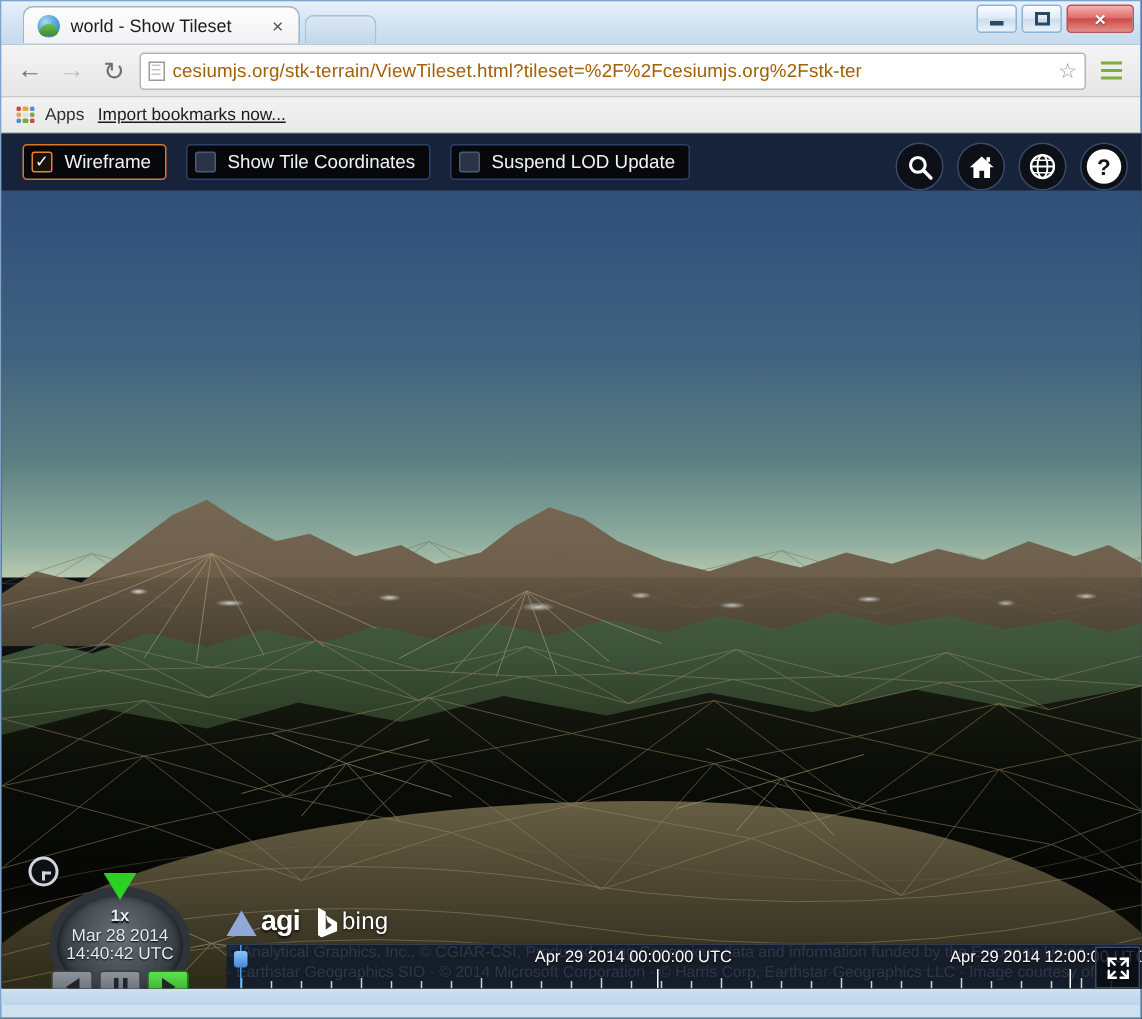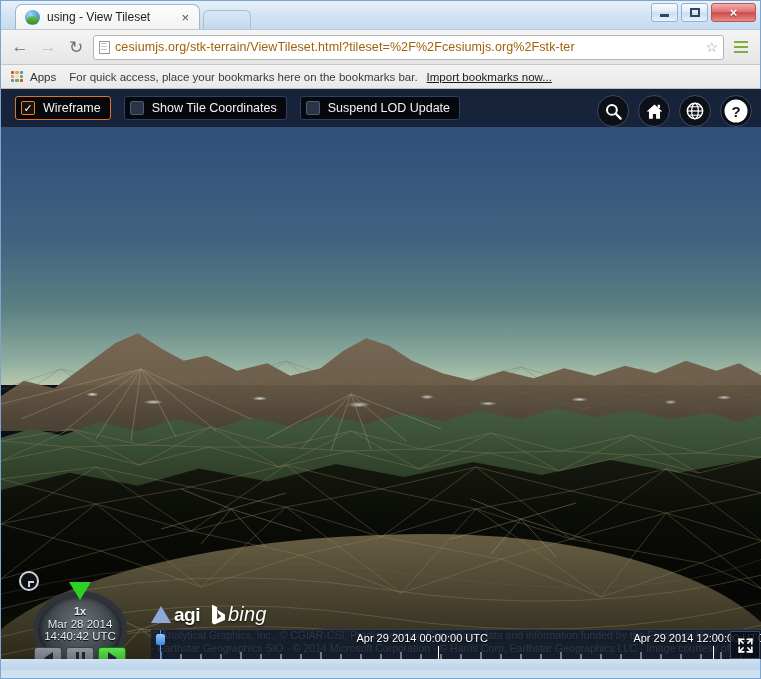--- a/index.html
+++ b/index.html
@@ -324,21 +324,21 @@
     display: flex; align-items: center; gap: 12px;
     margin-bottom: 3px;
   }
   .logo { display: flex; align-items: center; gap: 3px; }
   .logo-text {
     color: #fff; font-weight: bold;
     text-shadow: 0 1px 2px rgba(0,0,0,.9);
   }
   #agi-text { font-size: 19px; letter-spacing: -.5px; }
   #cesium-text { font-size: 19px; letter-spacing: .5px; }
-  #bing-text { font-size: 20px; font-weight: normal; letter-spacing: .2px; font-style: italic; }
+  #bing-text { font-size: 16px; font-weight: normal; letter-spacing: .2px; }
   .agi-tri {
     width: 0; height: 0;
     border-left: 10px solid transparent;
     border-right: 10px solid transparent;
     border-bottom: 17px solid #8fa8d8;
   }
   .cesium-mark {
     width: 20px; height: 20px; border-radius: 50%;
     background: radial-gradient(circle at 35% 28%, #a5d9f5 0%, #6fb9e4 40%, #3f92cc 100%);
     position: relative; overflow: hidden;
@@ -476,21 +476,21 @@
 </head>
 <body>
 
 <div id="window">
 
   <div id="titlebar">
 
     <div id="tabstrip">
       <div id="tab">
         <span class="favicon"></span>
-        <span id="tab-title">using - View Tileset</span>
+        <span id="tab-title">world - Show Tileset</span>
         <span id="tab-close">×</span>
       </div>
       <div id="newtab"></div>
     </div>
 
     <div id="winbuttons">
       <div class="winbtn">
         <span class="glyph min-glyph"></span>
       </div>
       <div class="winbtn">
@@ -526,21 +526,20 @@
         <b></b>
         <b></b>
         <b></b>
         <b></b>
         <b></b>
         <b></b>
         <b></b>
         <b></b>
     </span>
     <span id="apps-label">Apps</span>
-    <span id="bm-hint">For quick access, place your bookmarks here on the bookmarks bar.</span>
     <span id="bm-import">Import bookmarks now...</span>
   </div>
 
   <div id="viewport">
 
     <div id="scene">
       <div id="sky"></div>
       <div id="ridge-far"></div>
       <div id="snow"></div>
       <div id="ridge-mid"></div>

